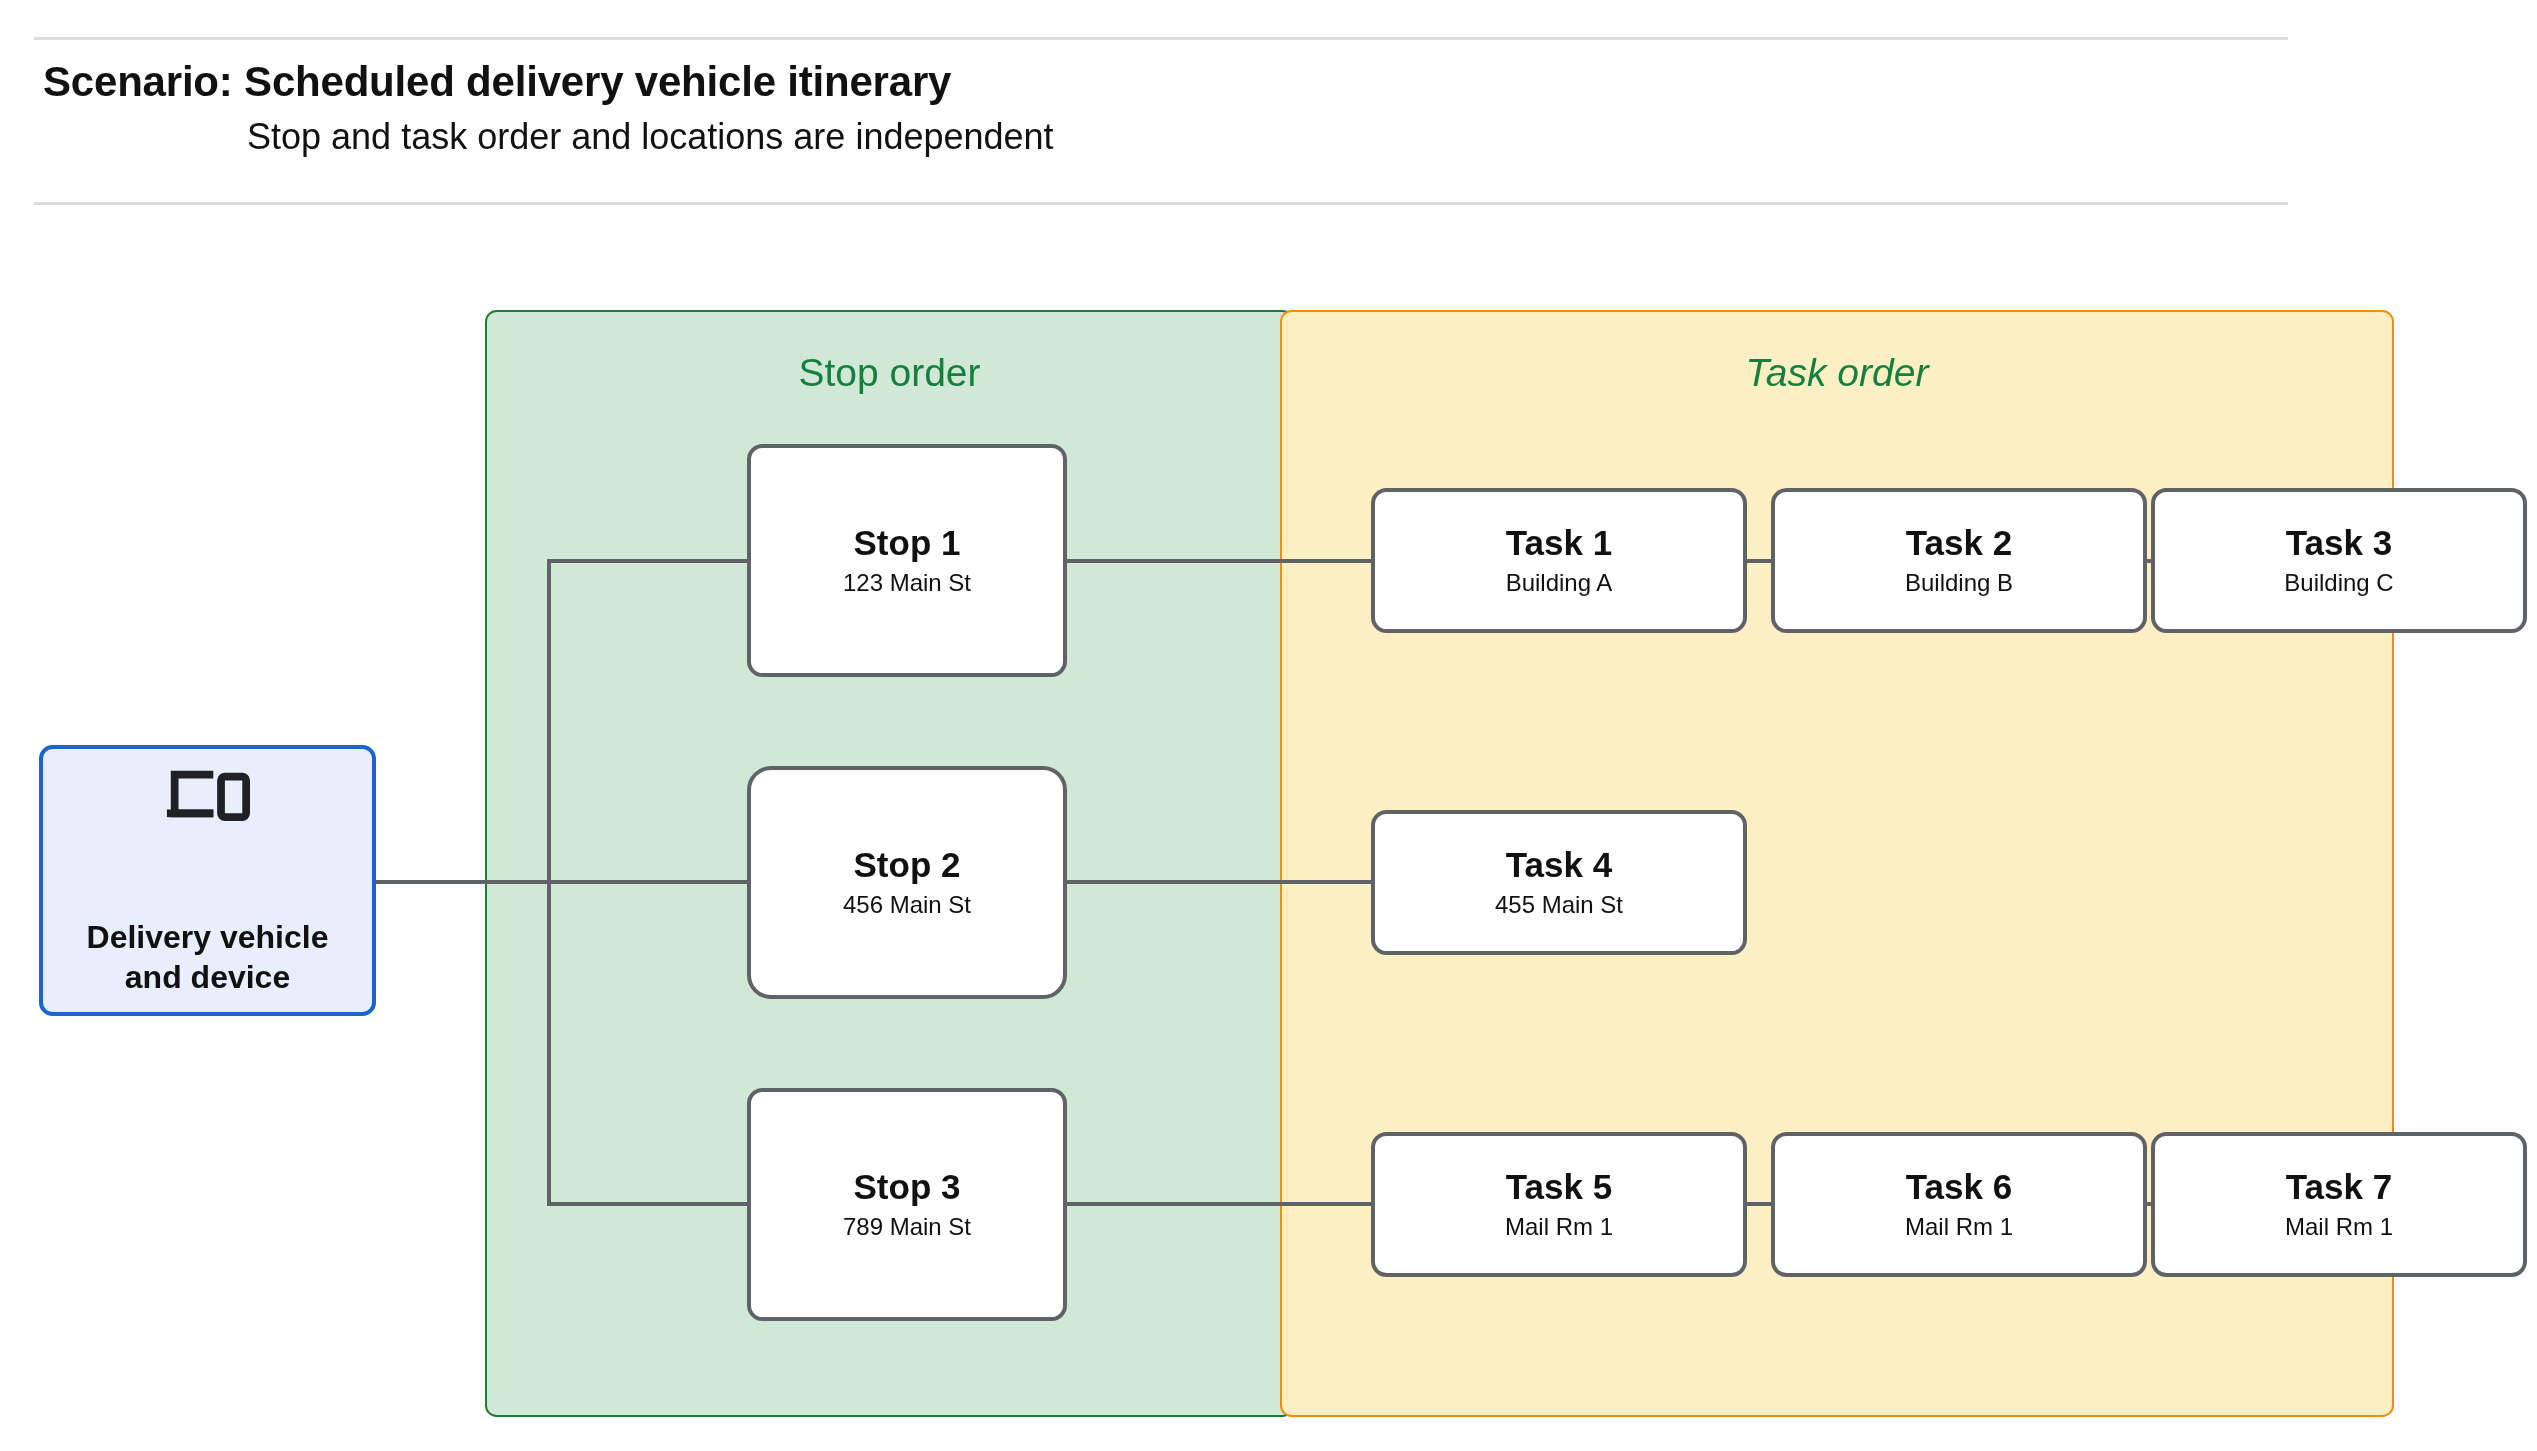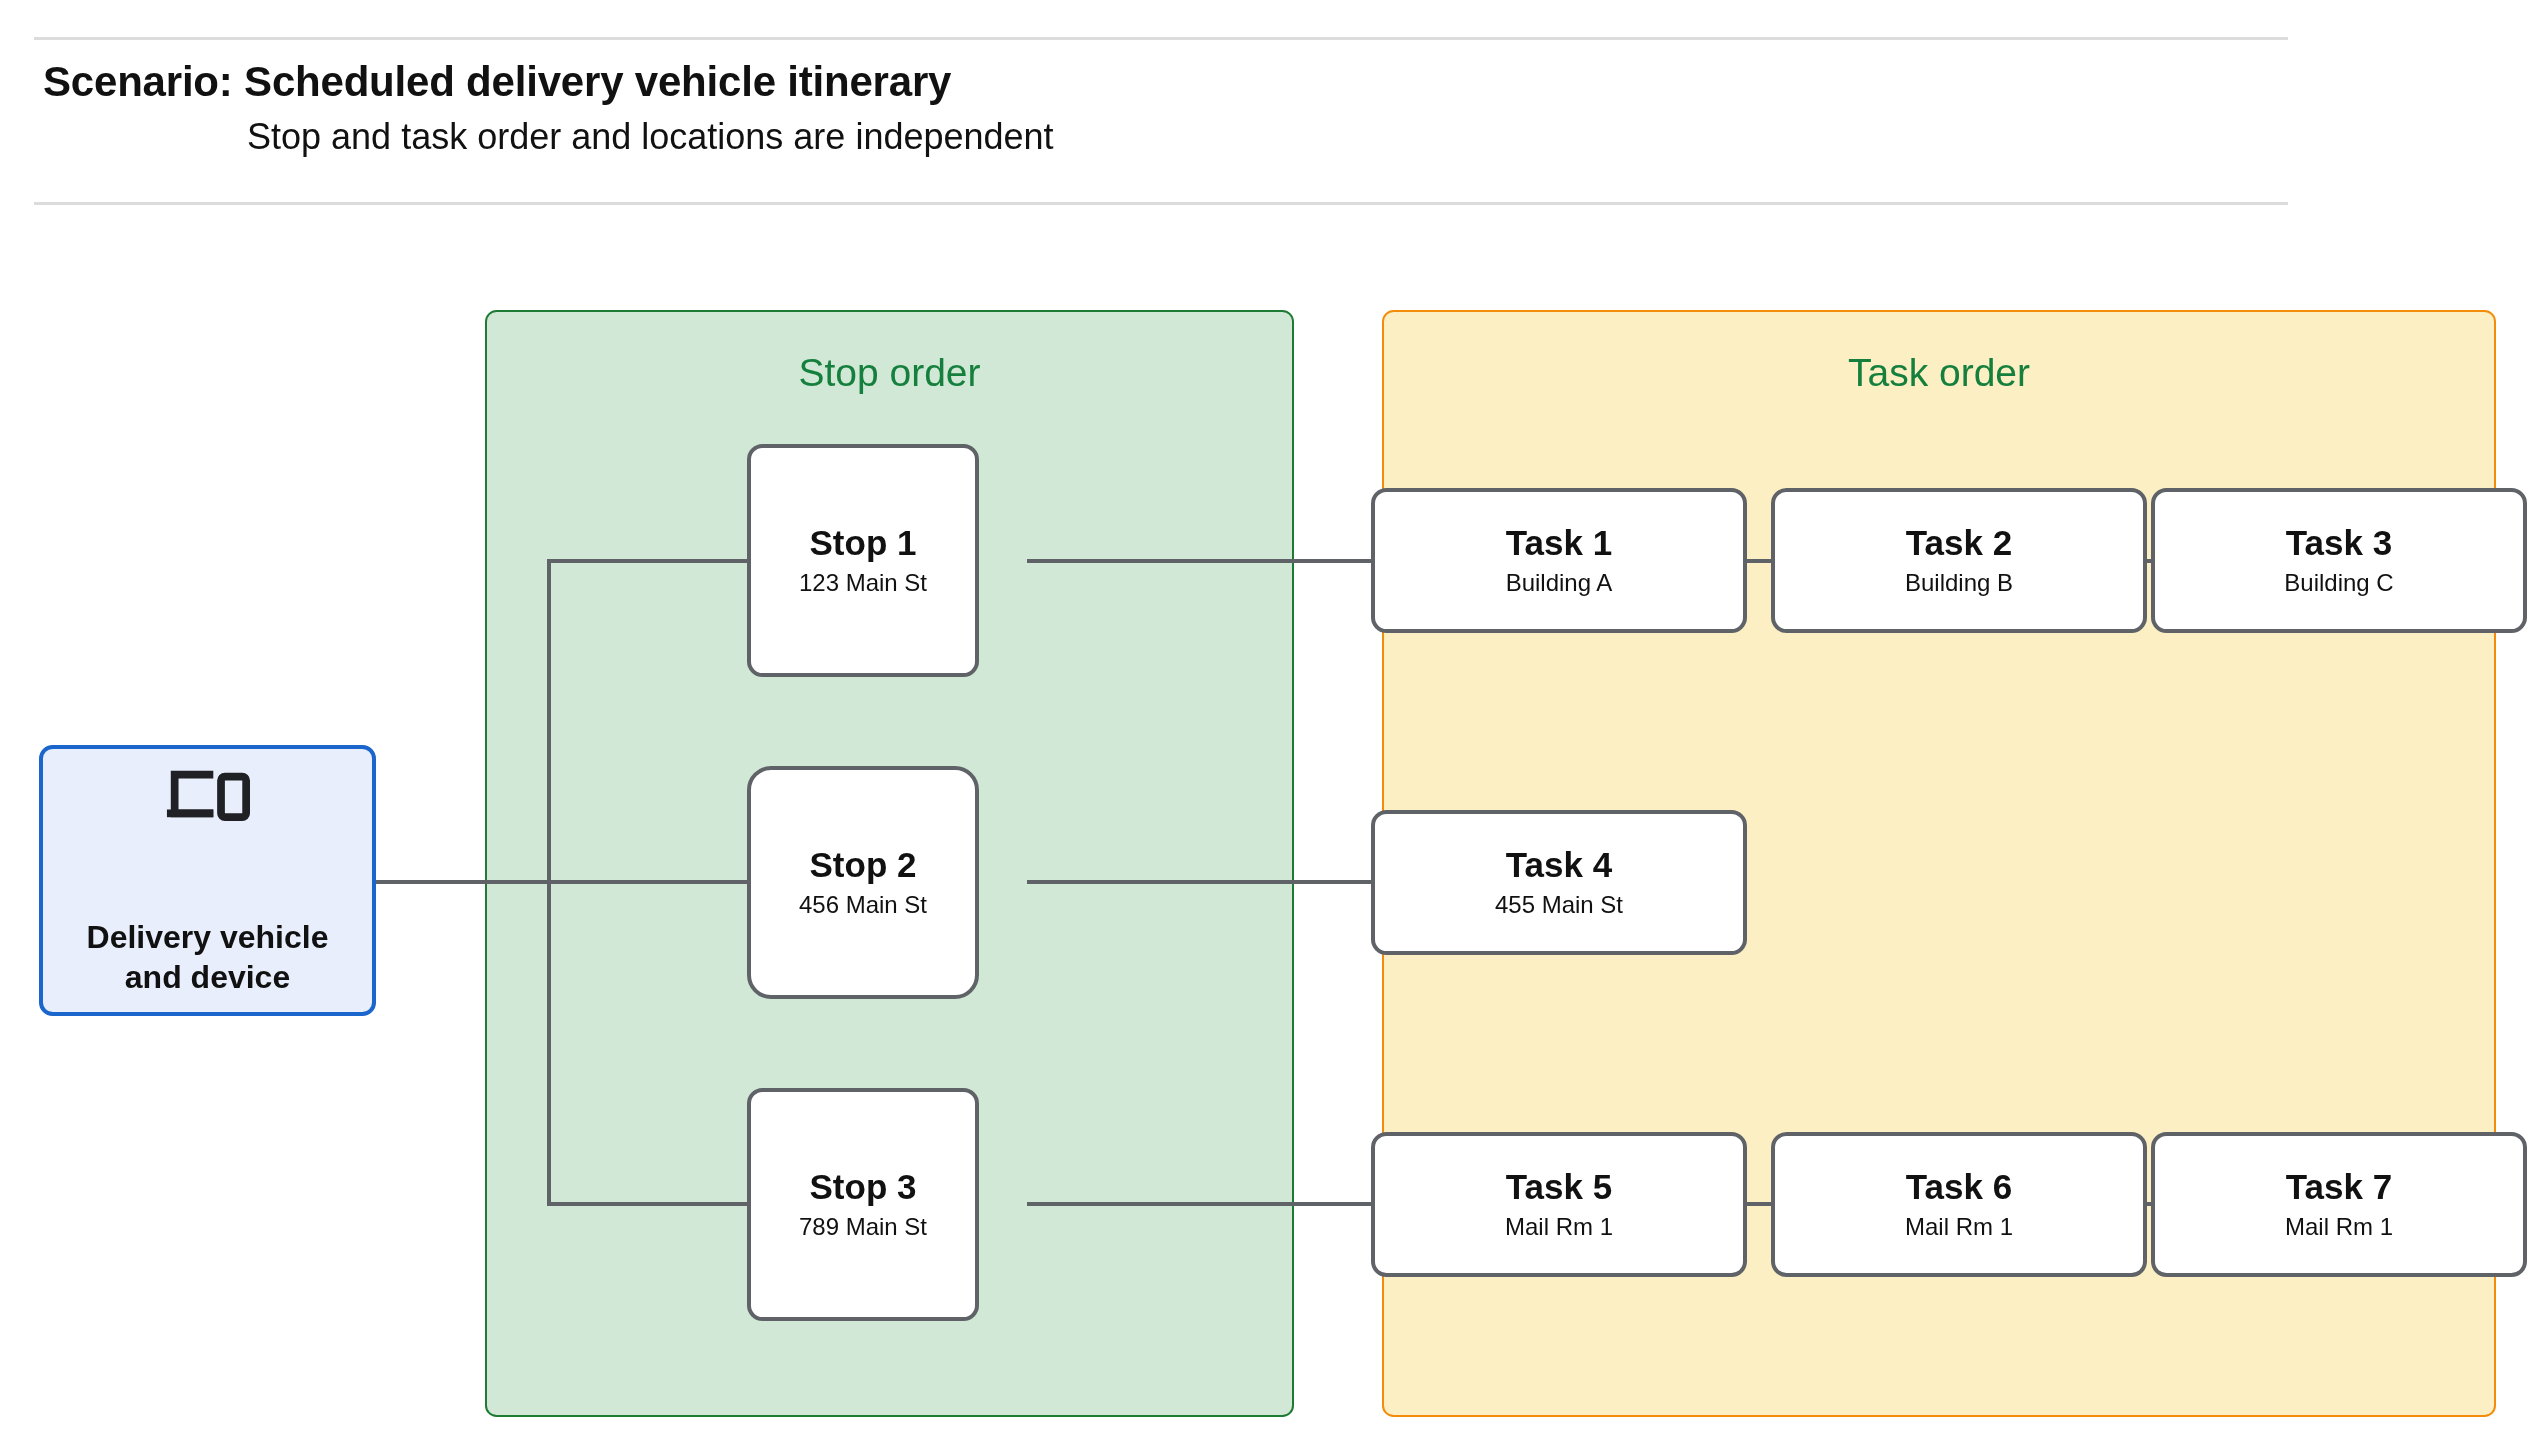--- a/index.html
+++ b/index.html
@@ -31,22 +31,22 @@
 
   
   .group{
     position:absolute;border-radius:11.6px;box-sizing:border-box;
   }
   #group-stop{
     left:485px;top:310px;width:809px;height:1107px;
     background:#d0e8d5;border:2.9px solid #1e7b34;
   }
   #group-task{
-    left:1382px;top:310px;width:1114px;height:1107px;
-    background:#fcefc4;border:2.9px solid #f28c0a;
+    left:1280px;top:310px;width:1114px;height:1107px;
+    background:#fcefc4;border:2.9px solid #f28c0a;font-style:italic;
   }
   .group-title{
     position:absolute;left:0;right:0;top:39px;
     text-align:center;font-size:39px;font-weight:normal;color:#15803d;
   }
 
   
   #vehicle-node{
     position:absolute;left:39px;top:745px;width:337px;height:271px;
     background:#e8eefc;border:4.8px solid #1a66cc;border-radius:13.6px;
@@ -63,21 +63,21 @@
   
   .node{
     position:absolute;background:#ffffff;
     border:4.8px solid #5f6368;border-radius:15.5px;
     box-sizing:border-box;
     display:flex;flex-direction:column;align-items:center;justify-content:center;
   }
   .node .t{font-size:35px;font-weight:bold;line-height:1.15;}
   .node .s{font-size:24px;font-weight:normal;line-height:1.3;margin-top:3.9px;}
 
-  .stop-node{width:232px;height:233px;left:747px;}
+  .stop-node{width:320px;height:233px;left:747px;}
   #stop-node-0{top:444px;}
   #stop-node-1{top:766px;border-radius:24px;}
   #stop-node-2{top:1088px;}
 
   .task-node{width:376px;height:145px;}
   #task-node-0{left:1371px;top:488px;}
   #task-node-1{left:1771px;top:488px;}
   #task-node-2{left:2151px;top:488px;}
   #task-node-3{left:1371px;top:810px;}
   #task-node-4{left:1371px;top:1132px;}

